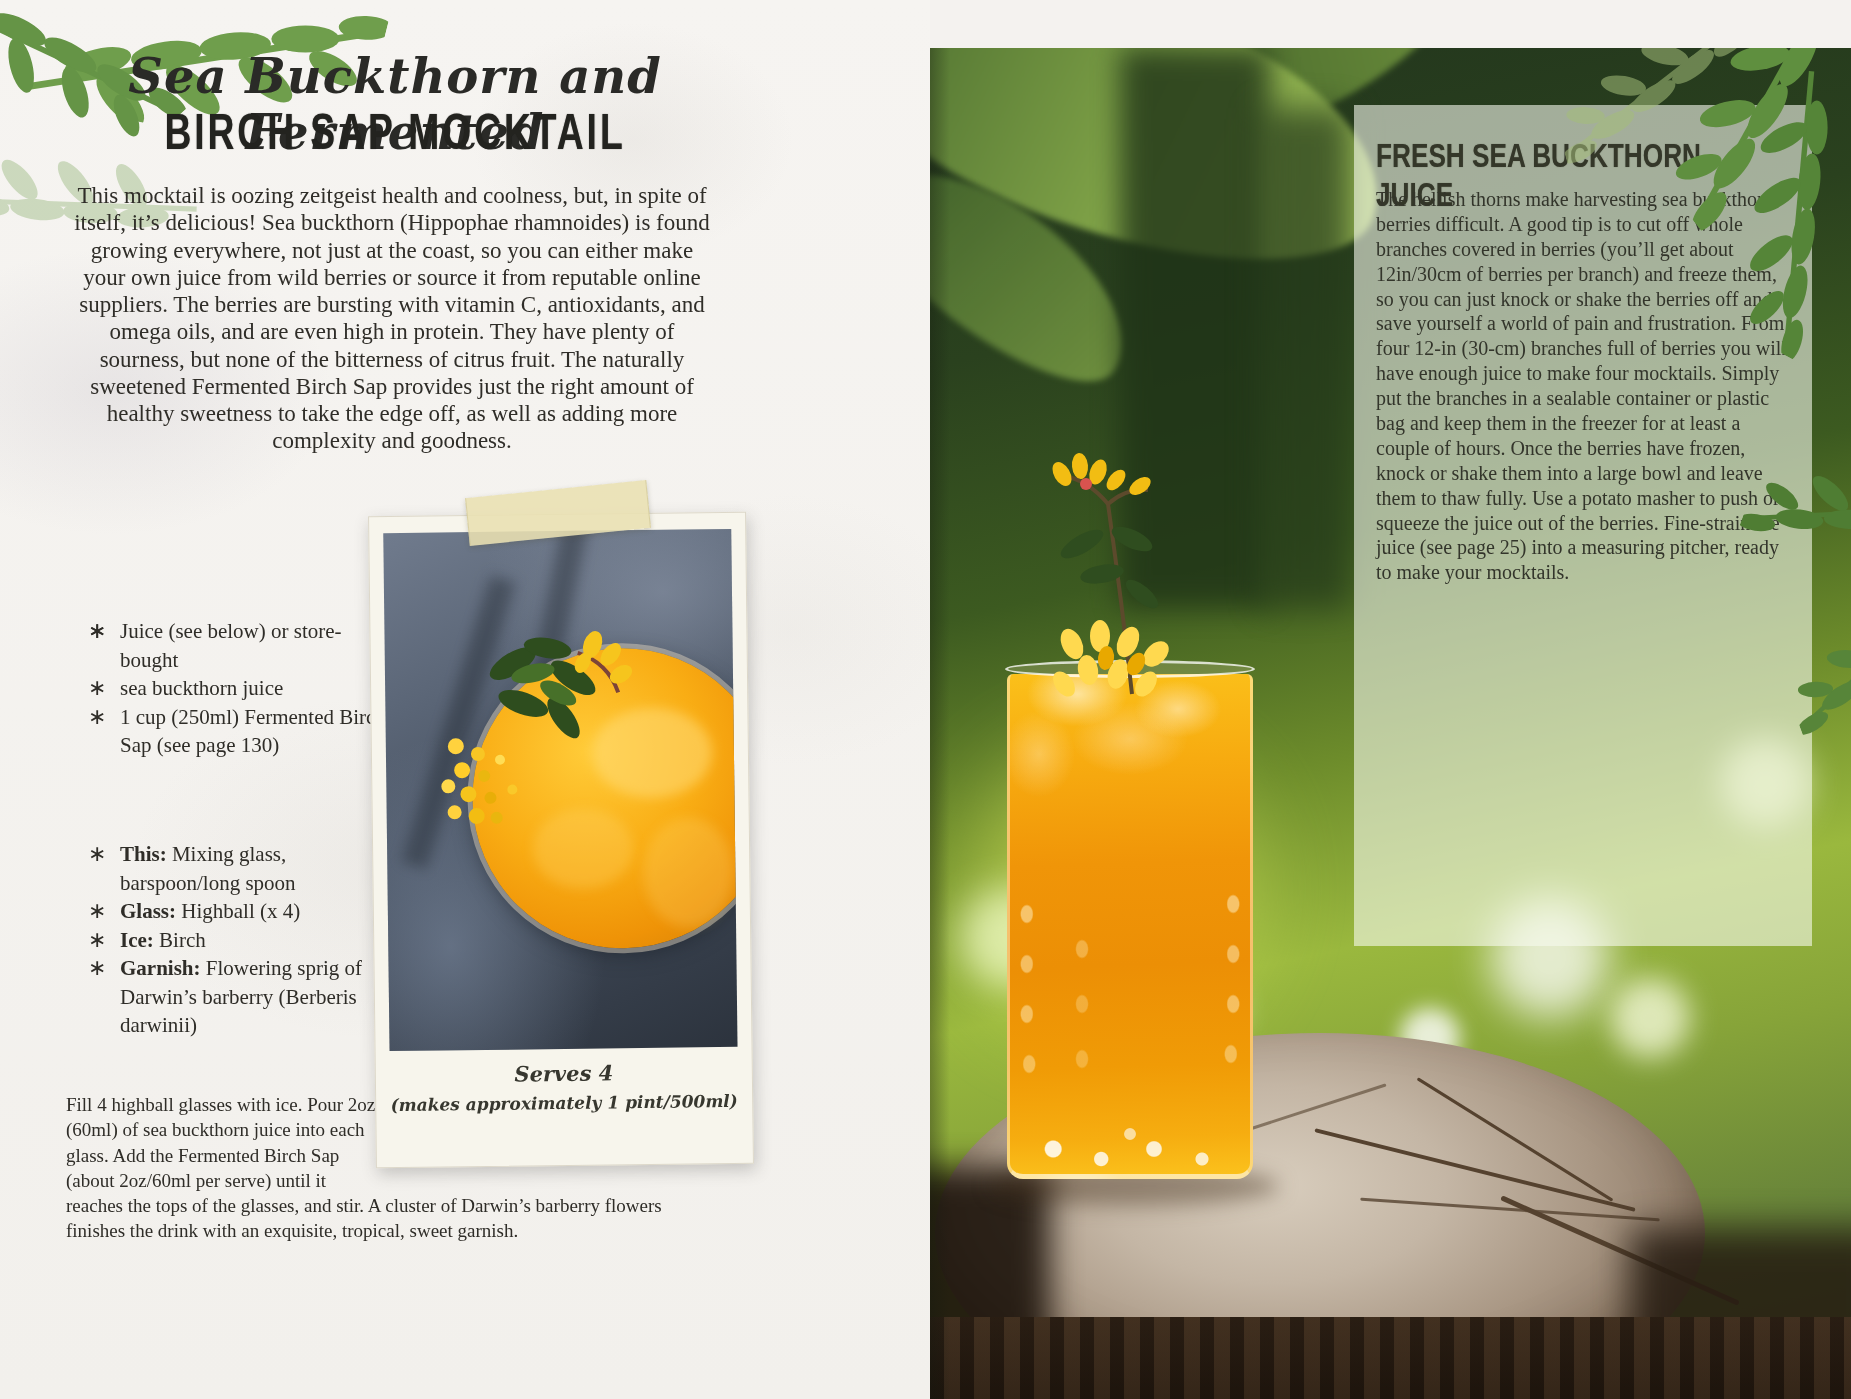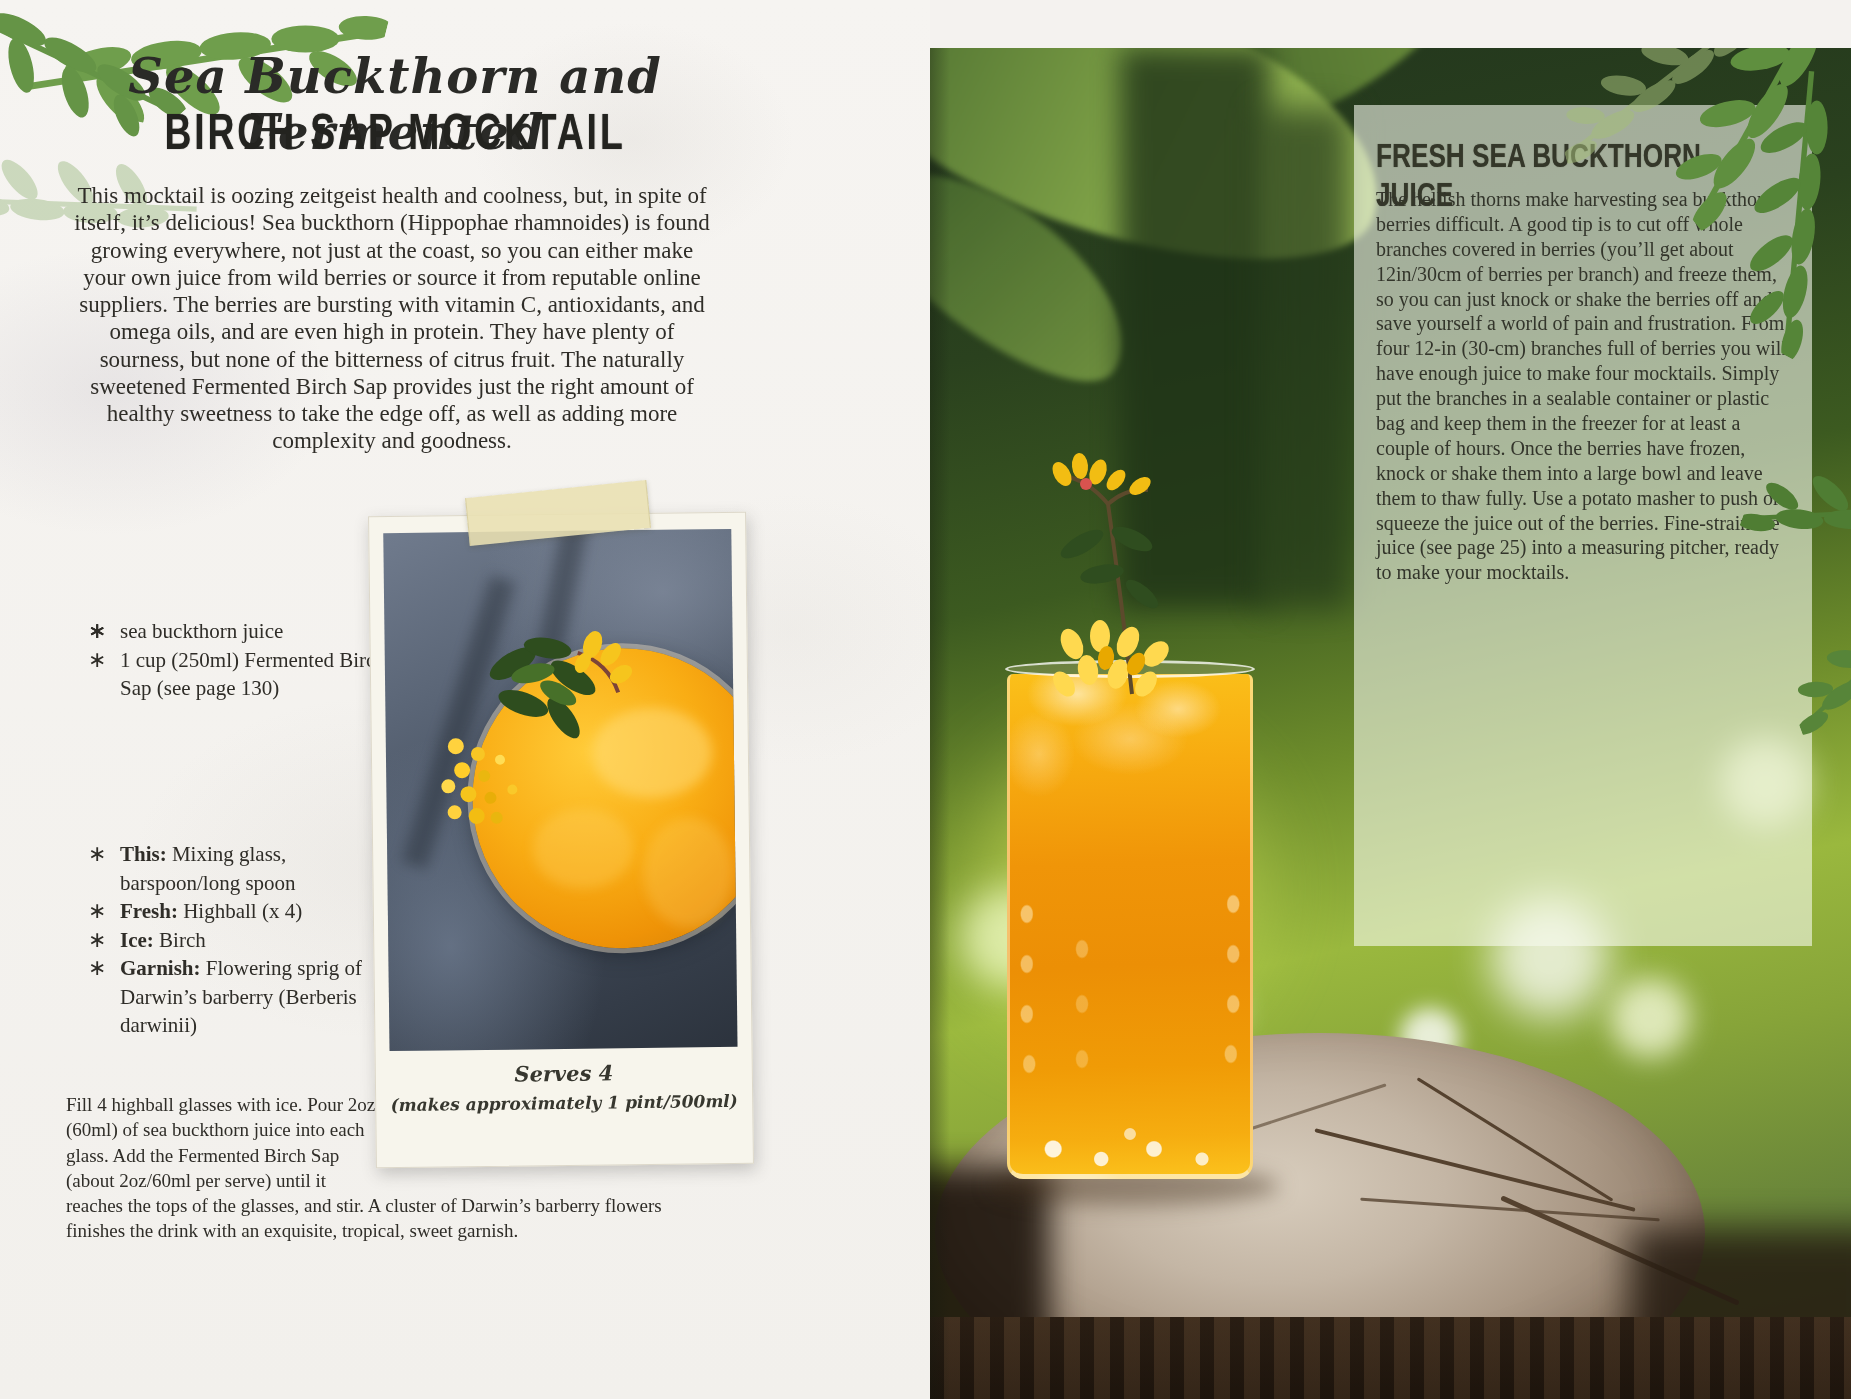--- a/index.html
+++ b/index.html
@@ -192,27 +192,27 @@
         <use href="#sprig"></use>
       </svg>
 
     <h1 class="title-script">Sea Buckthorn and Fermented</h1>
     <h2 class="title-main">BIRCH SAP MOCKTAIL</h2>
 
     <p class="intro">This mocktail is oozing zeitgeist health and coolness, but, in spite of itself, it’s delicious! Sea buckthorn (Hippophae rhamnoides) is found growing everywhere, not just at the coast, so you can either make your own juice from wild berries or source it from reputable online suppliers. The berries are bursting with vitamin C, antioxidants, and omega oils, and are even high in protein. They have plenty of sourness, but none of the bitterness of citrus fruit. The naturally sweetened Fermented Birch Sap provides just the right amount of healthy sweetness to take the edge off, as well as adding more complexity and goodness.</p>
 
     <ul class="ing-list" id="ing-list">
         <li><span class="mark">∗</span></li>
-        <li><span class="mark">∗</span></li>
+        <li><span class="mark">∗</span><span>Juice (see below) or store-bought</span></li>
         <li><span class="mark">∗</span><span>sea buckthorn juice</span></li>
         <li><span class="mark">∗</span><span>1 cup (250ml) Fermented Birch Sap (see page 130)</span></li>
       </ul>
     <ul class="eq-list" id="eq-list">
         <li><span class="mark">∗</span><span class="lbl">This:</span><span> Mixing glass, barspoon/long spoon</span></li>
-        <li><span class="mark">∗</span><span class="lbl">Fresh:</span><span> Highball (x 4)</span></li>
+        <li><span class="mark">∗</span><span class="lbl">Glass:</span><span> Highball (x 4)</span></li>
         <li><span class="mark">∗</span><span class="lbl">Ice:</span><span> Birch</span></li>
         <li><span class="mark">∗</span><span class="lbl">Garnish:</span><span> Flowering sprig of Darwin’s barberry (Berberis darwinii)</span></li>
       </ul>
 
     <div class="polaroid">
       <div class="p-photo">
         <div class="p-streak" style="left:60px;top:40px;transform:rotate(18deg);"></div>
         <div class="p-streak" style="left:150px;top:-20px;transform:rotate(12deg);"></div>
         <div class="p-drink">
           <div class="p-swirl" style="left:120px;top:60px;width:120px;height:90px;"></div>

